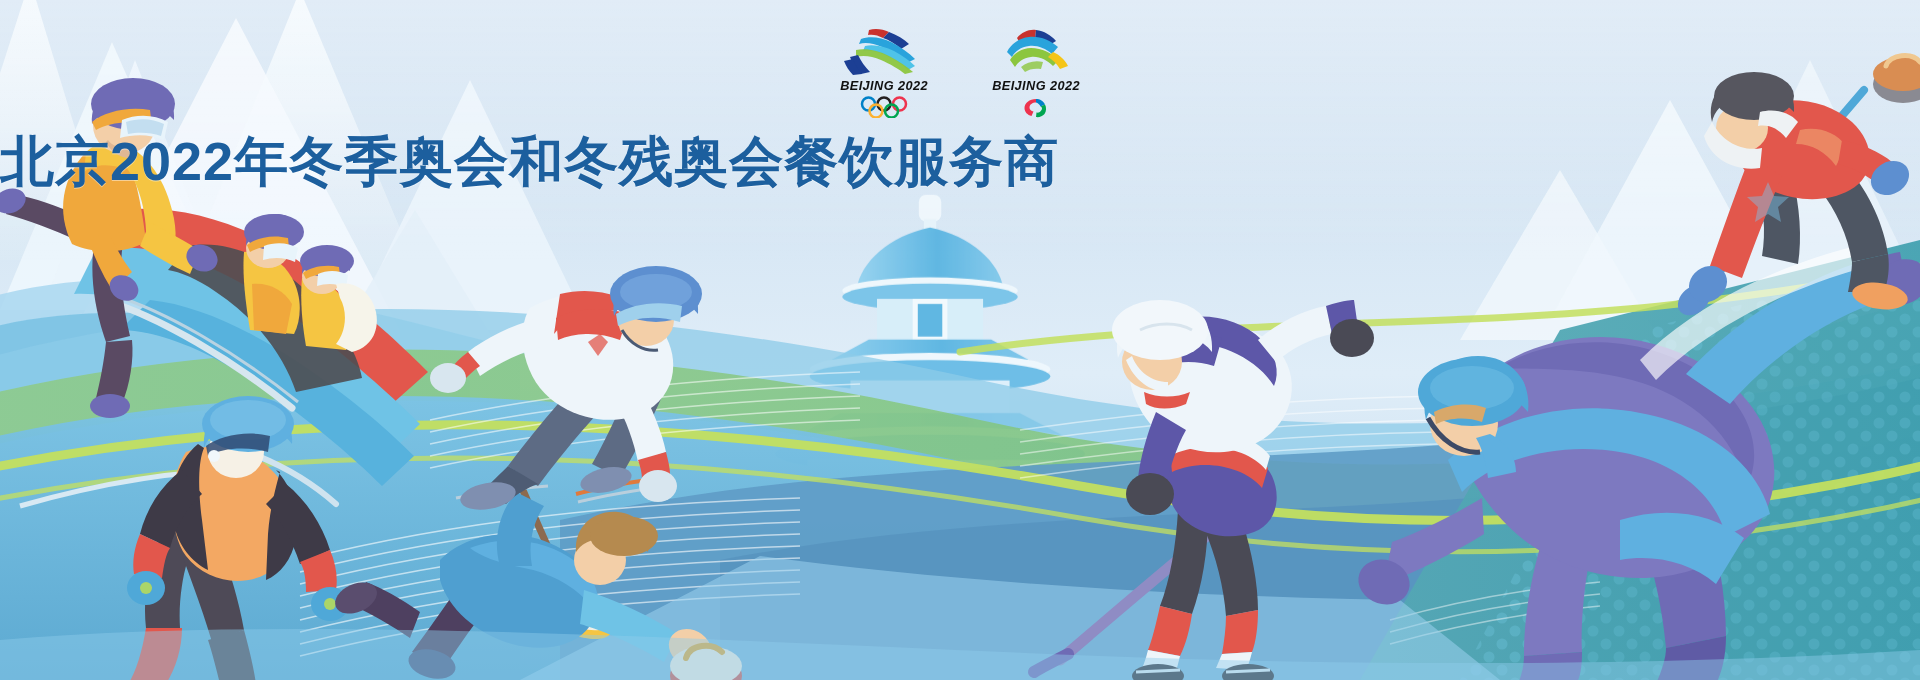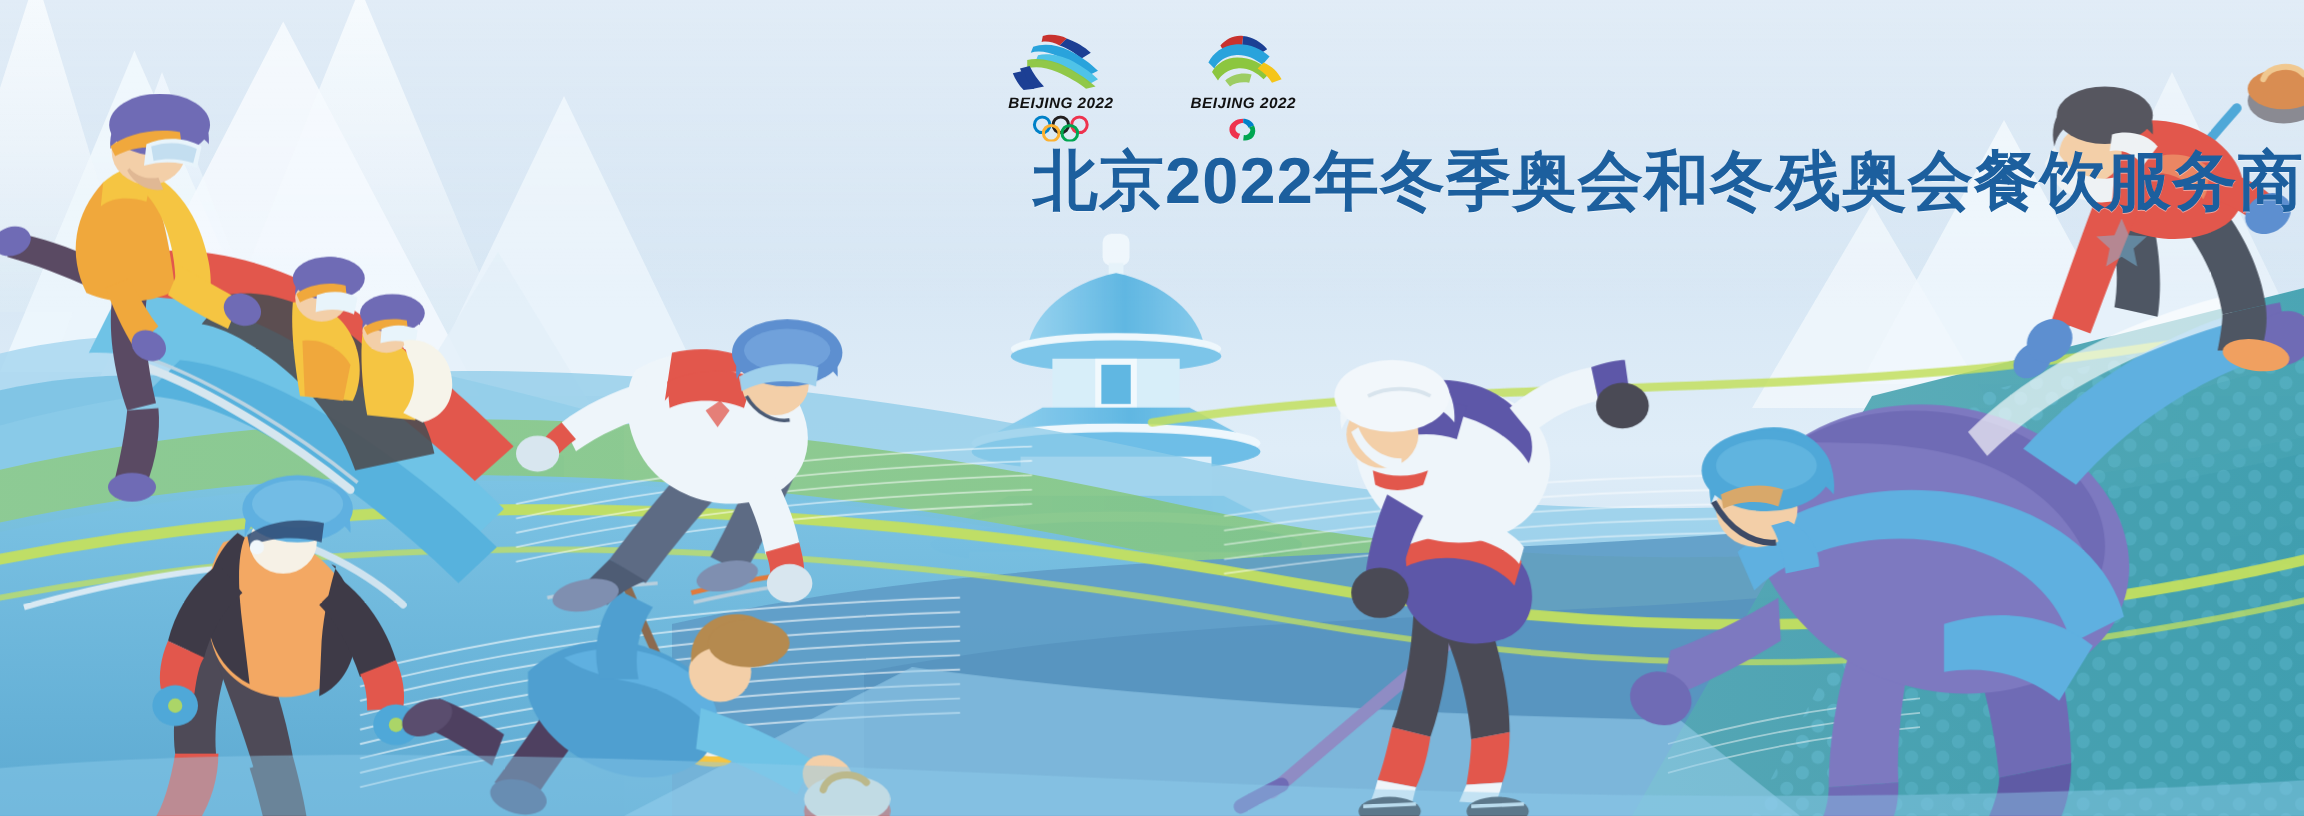--- a/index.html
+++ b/index.html
@@ -27,22 +27,22 @@
   .logo-word {
     font-family:"Liberation Sans","DejaVu Sans",sans-serif;
     font-size:12.5px; font-weight:bold; font-style:italic;
     letter-spacing:.4px; color:#111; margin-top:3px; white-space:nowrap;
     transform:scaleX(1.02);
   }
   .logo-emblem { margin-top:3px; height:22px; }
 
   
   #title-wrap {
-    position:absolute; left:0; right:0; top:122px;
-    text-align:right; z-index:45; pointer-events:none;
+    position:absolute; left:0; right:0; top:132px;
+    text-align:left; z-index:45; pointer-events:none;
   }
   #page-title {
     display:inline-block;
     font-family:"Liberation Sans","DejaVu Sans",sans-serif;
     font-size:54px; font-weight:bold; letter-spacing:1px;
     color:#1c5f9e; white-space:nowrap; line-height:1.1;
     text-shadow:0 1px 0 rgba(255,255,255,.45);
   }
 </style>
 </head>

